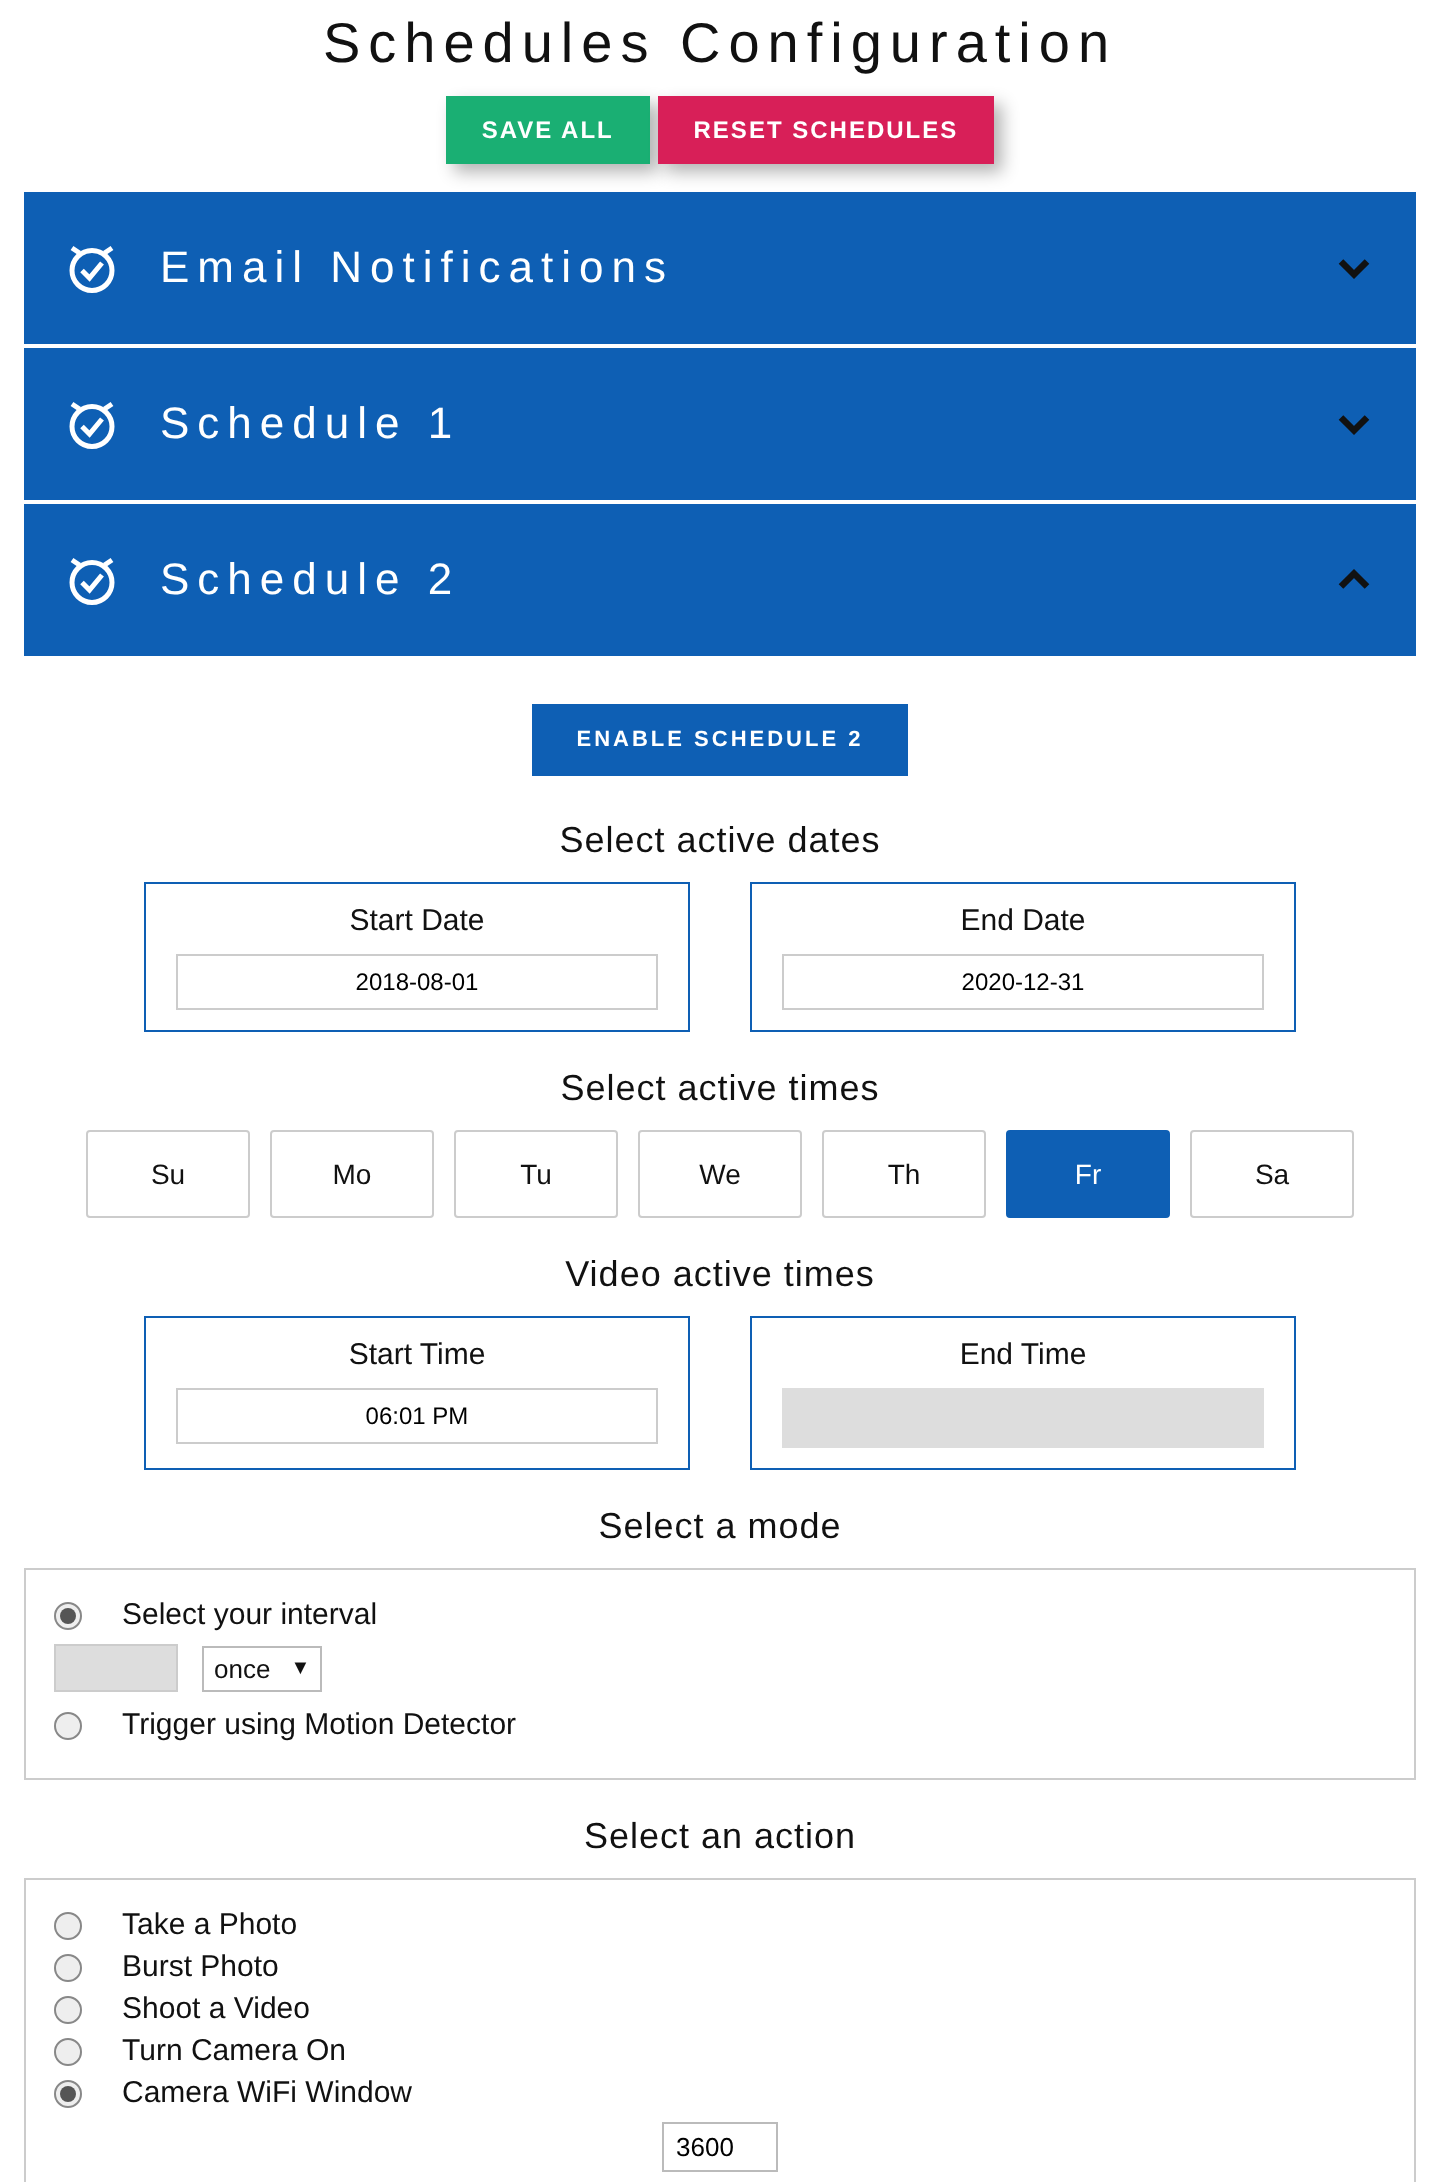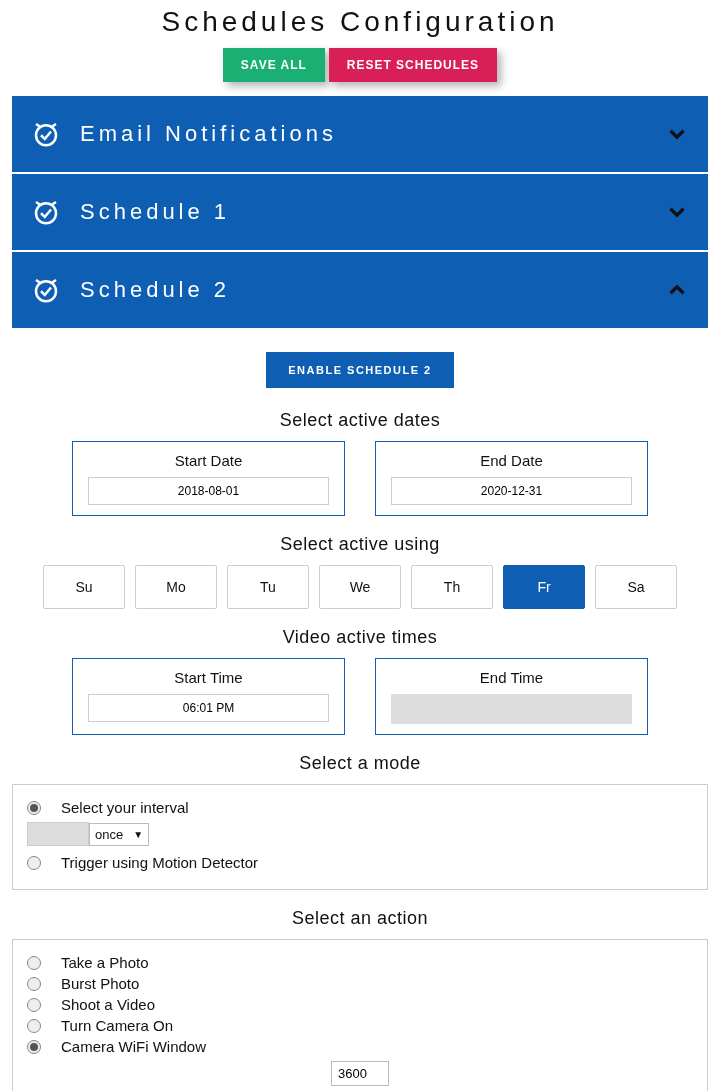--- a/index.html
+++ b/index.html
@@ -32,21 +32,21 @@
 .days-row { display: flex; gap: 10px; justify-content: center; }
 .day-btn { border: 1px solid #ccc; background: #fff; width: 82px; height: 44px; display: flex; align-items: center; justify-content: center; font-size: 14px; cursor: pointer; border-radius: 2px; }
 .day-btn.active { background: #0e5fb4; color: #fff; border-color: #0e5fb4; }
 
 .mode-box { border: 1px solid #ccc; padding: 10px 14px 14px; margin: 0 2px; }
 .radio-row { display: flex; align-items: center; margin: 4px 0; }
 .radio { appearance: none; width: 14px; height: 14px; border: 1px solid #888; border-radius: 50%; margin-right: 20px; position: relative; cursor: pointer; background: #eee; }
 .radio:checked::after { content: ""; position: absolute; width: 8px; height: 8px; background: #555; border-radius: 50%; top: 2px; left: 2px; }
 .radio-label { font-size: 15px; }
 
-.sub-controls { margin-left: 0px; margin-top: 6px; display: flex; align-items: center; }
+.sub-controls { margin-left: 0px; margin-top: 6px; display: flex; gap: 12px; align-items: center; }
 .sub-input { background: #ddd; border: 1px solid #ccc; width: 62px; height: 24px; }
 .select-wrap { border: 1px solid #bbb; padding: 3px 5px; display: inline-flex; align-items: center; gap: 10px; font-size: 13px; background: #fff; }
 .select-wrap .caret { font-size: 10px; }
 
 .action-box { border: 1px solid #ccc; padding: 10px 14px 14px; margin: 0 2px; }
 .secs-row { margin-left: 0px; margin-top: 6px; display: flex; align-items: center; gap: 6px; flex-direction: column; }
 .secs-input { border: 1px solid #bbb; width: 58px; padding: 4px 6px; font-size: 13px; }
 .secs-label { font-size: 14px; }
 
 .enable-row { text-align: center; margin: 22px 0; }
@@ -121,21 +121,21 @@
     <div class="date-box">
       <div class="date-box-label">Start Date</div>
       <input class="input" value="2018-08-01" style="">
     </div>
     <div class="date-box">
       <div class="date-box-label">End Date</div>
       <input class="input" value="2020-12-31" style="">
     </div>
   </div>
 
-  <div class="section-label">Select active using</div>
+  <div class="section-label">Select active times</div>
   <div class="days-row" id="days-row">
       <div class="day-btn">Su</div>
       <div class="day-btn">Mo</div>
       <div class="day-btn">Tu</div>
       <div class="day-btn">We</div>
       <div class="day-btn">Th</div>
       <div class="day-btn active">Fr</div>
       <div class="day-btn">Sa</div>
     </div>
 

